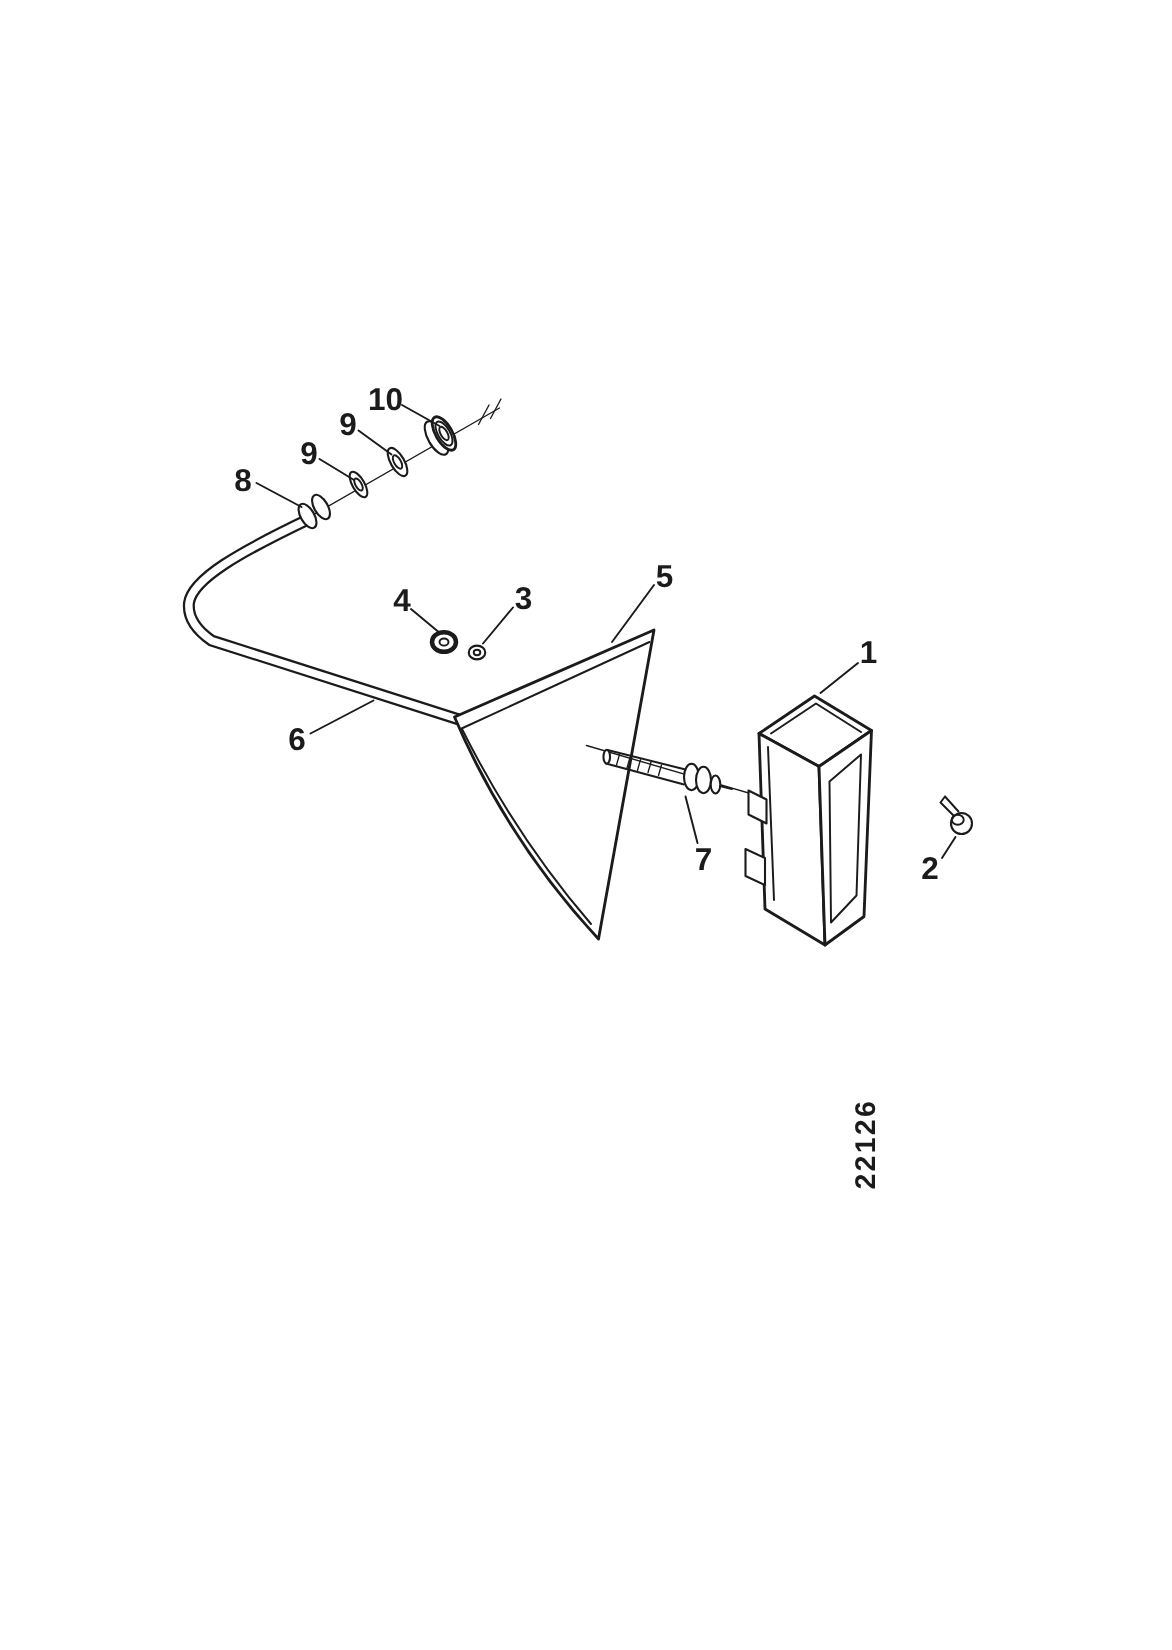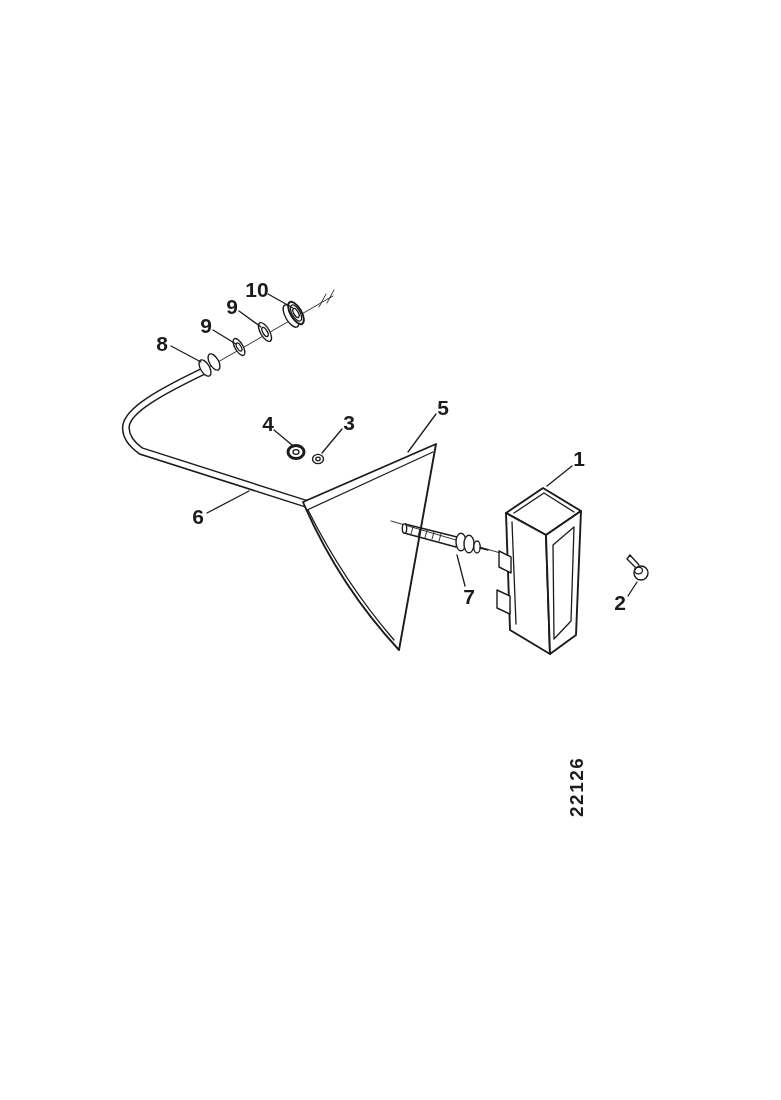--- a/index.html
+++ b/index.html
@@ -1,17 +1,17 @@
 <!DOCTYPE html>
 <html style="--ink: #1b1b1b; --paper: #ffffff;"><head>
 <meta charset="utf-8">
 <style>
   html,body{margin:0;padding:0;background:#fff;}
   .page{position:relative;width:781px;height:836px;background:var(--paper,#ffffff);overflow:hidden;
-        font-family:"Liberation Sans","DejaVu Sans",sans-serif;margin-top:24px;}
+        font-family:"Liberation Sans","DejaVu Sans",sans-serif;}
   svg{display:block}
   .ln{fill:none;stroke:var(--ink,#1b1b1b);stroke-width:1.3;stroke-linecap:round;stroke-linejoin:round}
   .hair{fill:none;stroke:var(--ink,#1b1b1b);stroke-width:0.9;stroke-linecap:round}
   .part{fill:#ffffff;stroke:var(--ink,#1b1b1b);stroke-width:1.4;stroke-linejoin:round}
   .med{stroke-width:1.9}
   .thick3{stroke-width:3}
   .tube-outer{fill:none;stroke:var(--ink,#1b1b1b);stroke-width:8;stroke-linecap:round}
   .tube-inner{fill:none;stroke:#ffffff;stroke-width:5;stroke-linecap:round}
   .callout{font-family:"Liberation Sans","DejaVu Sans",sans-serif;font-weight:bold;font-size:21px;fill:var(--ink,#1b1b1b)}
   .partnum{font-family:"Liberation Sans","DejaVu Sans",sans-serif;font-weight:bold;font-size:19px;letter-spacing:1.5px;fill:var(--ink,#1b1b1b)}

